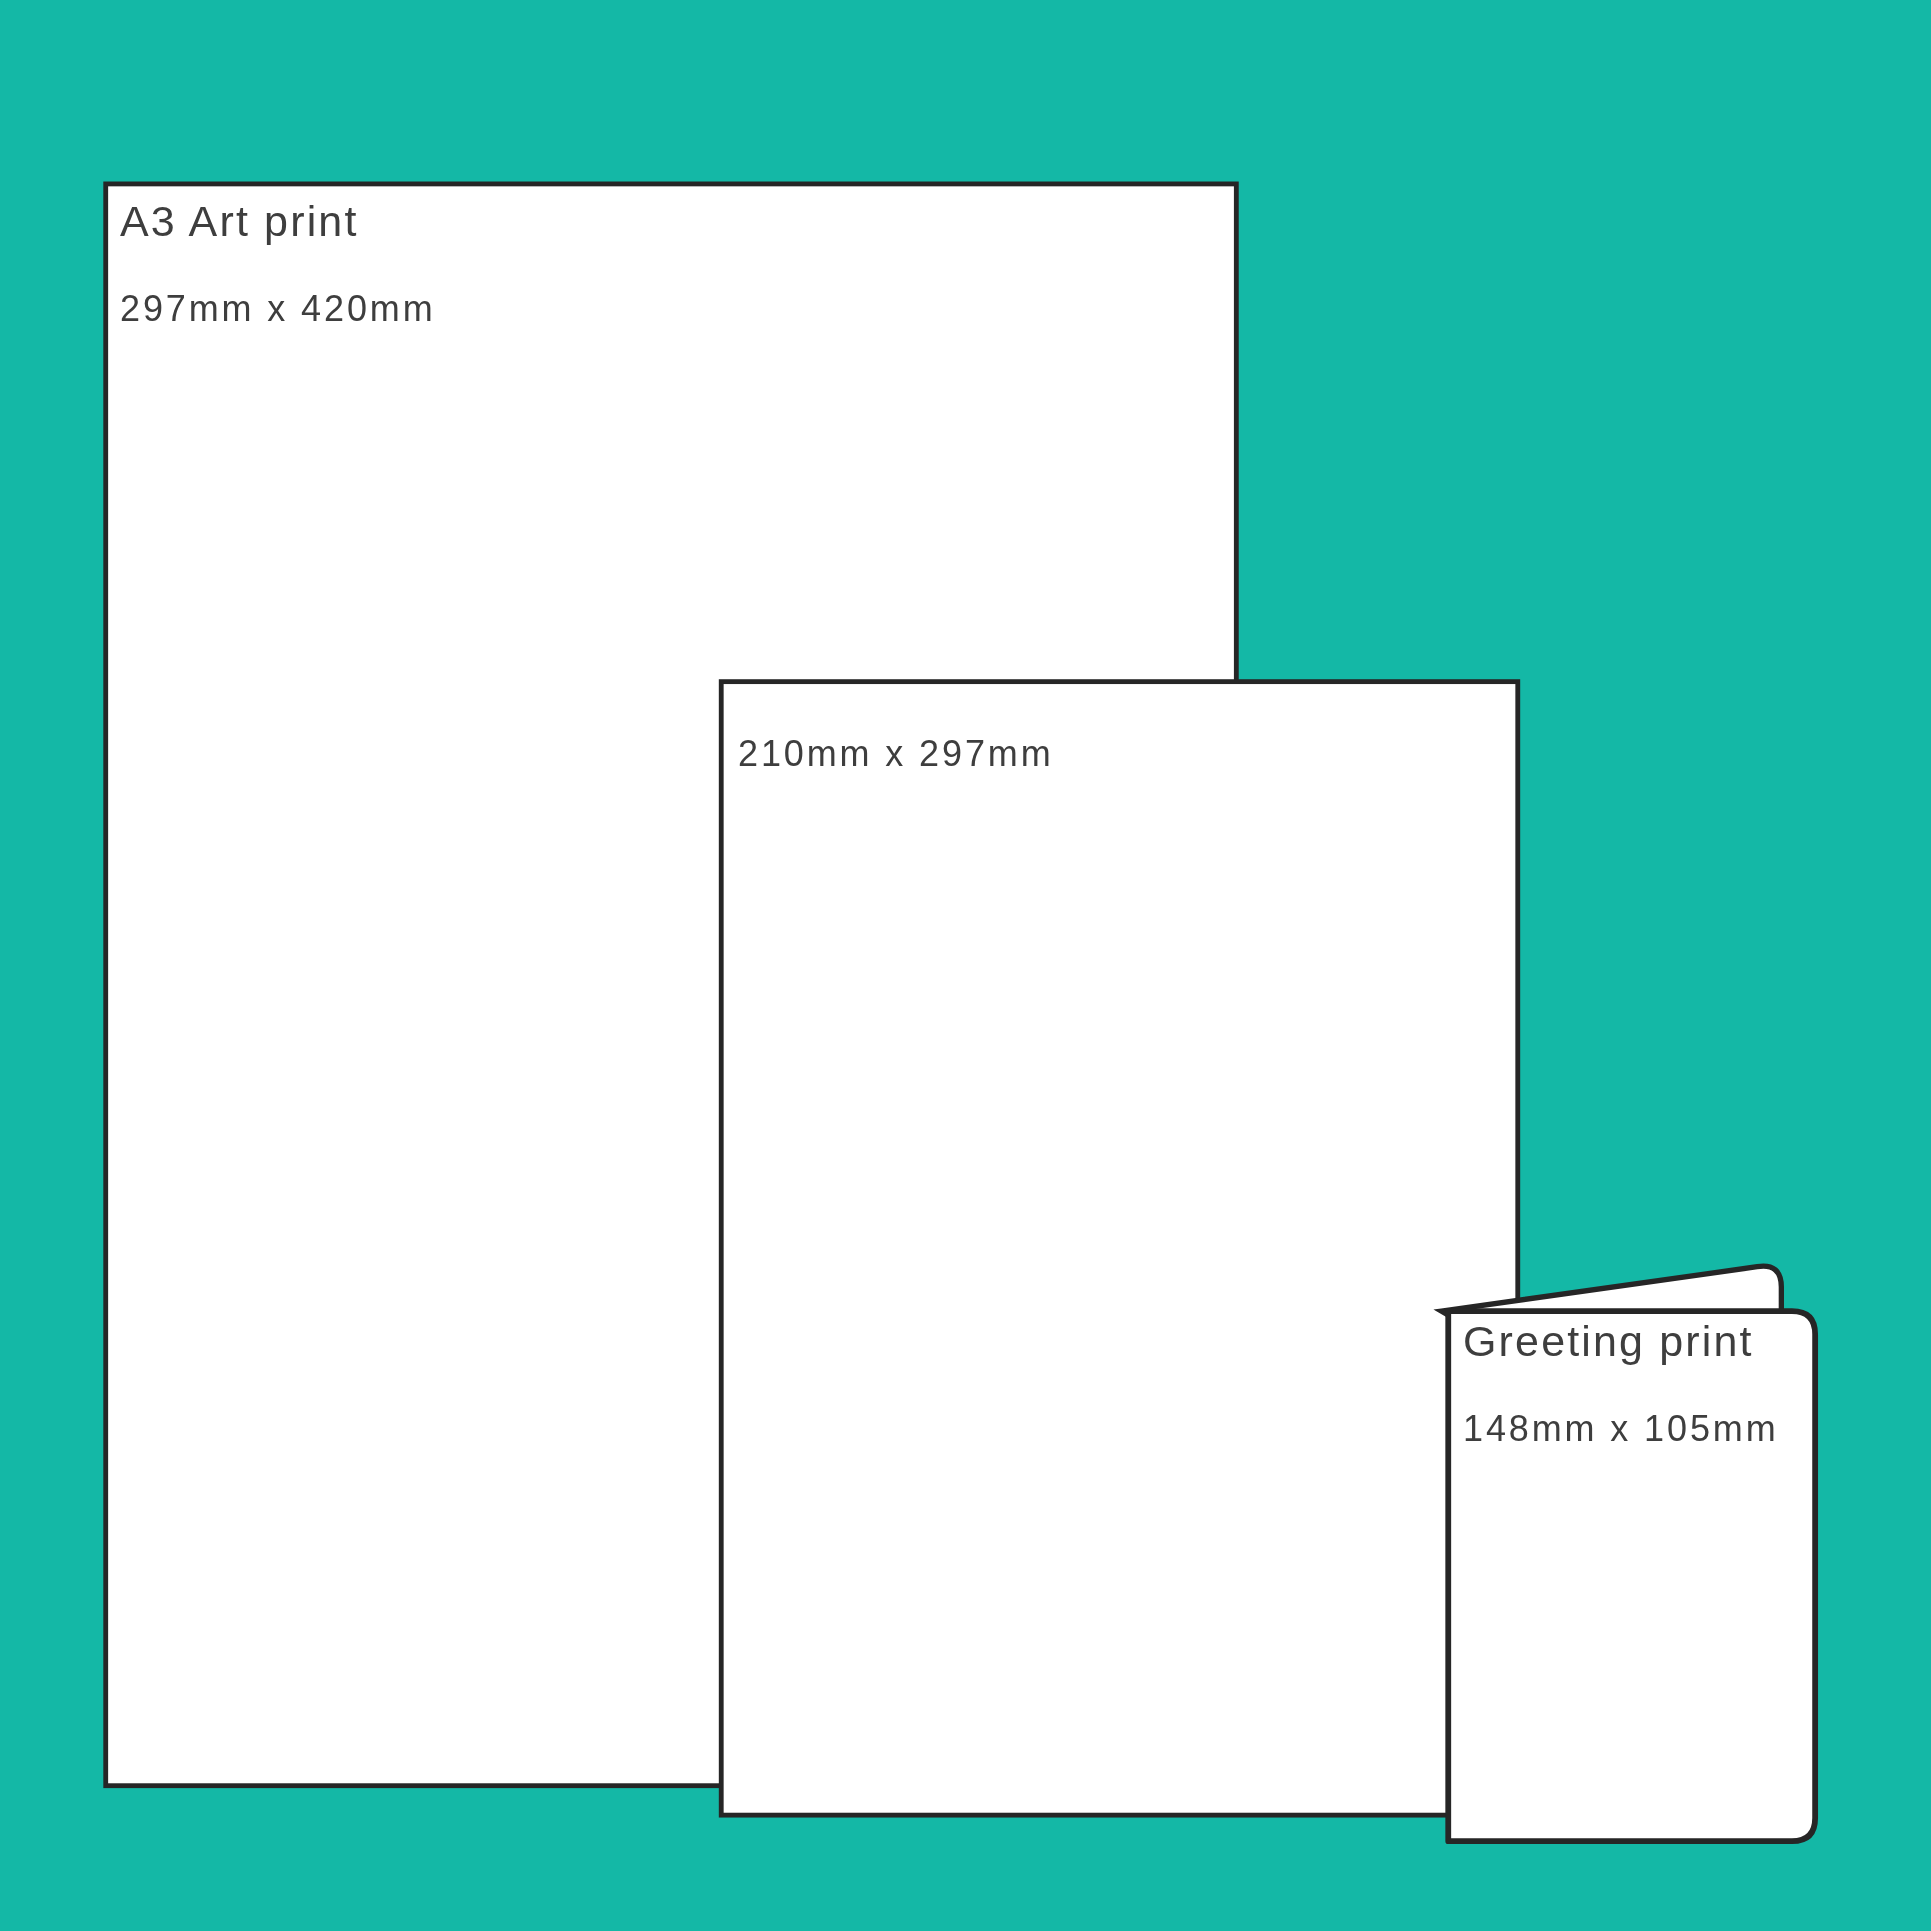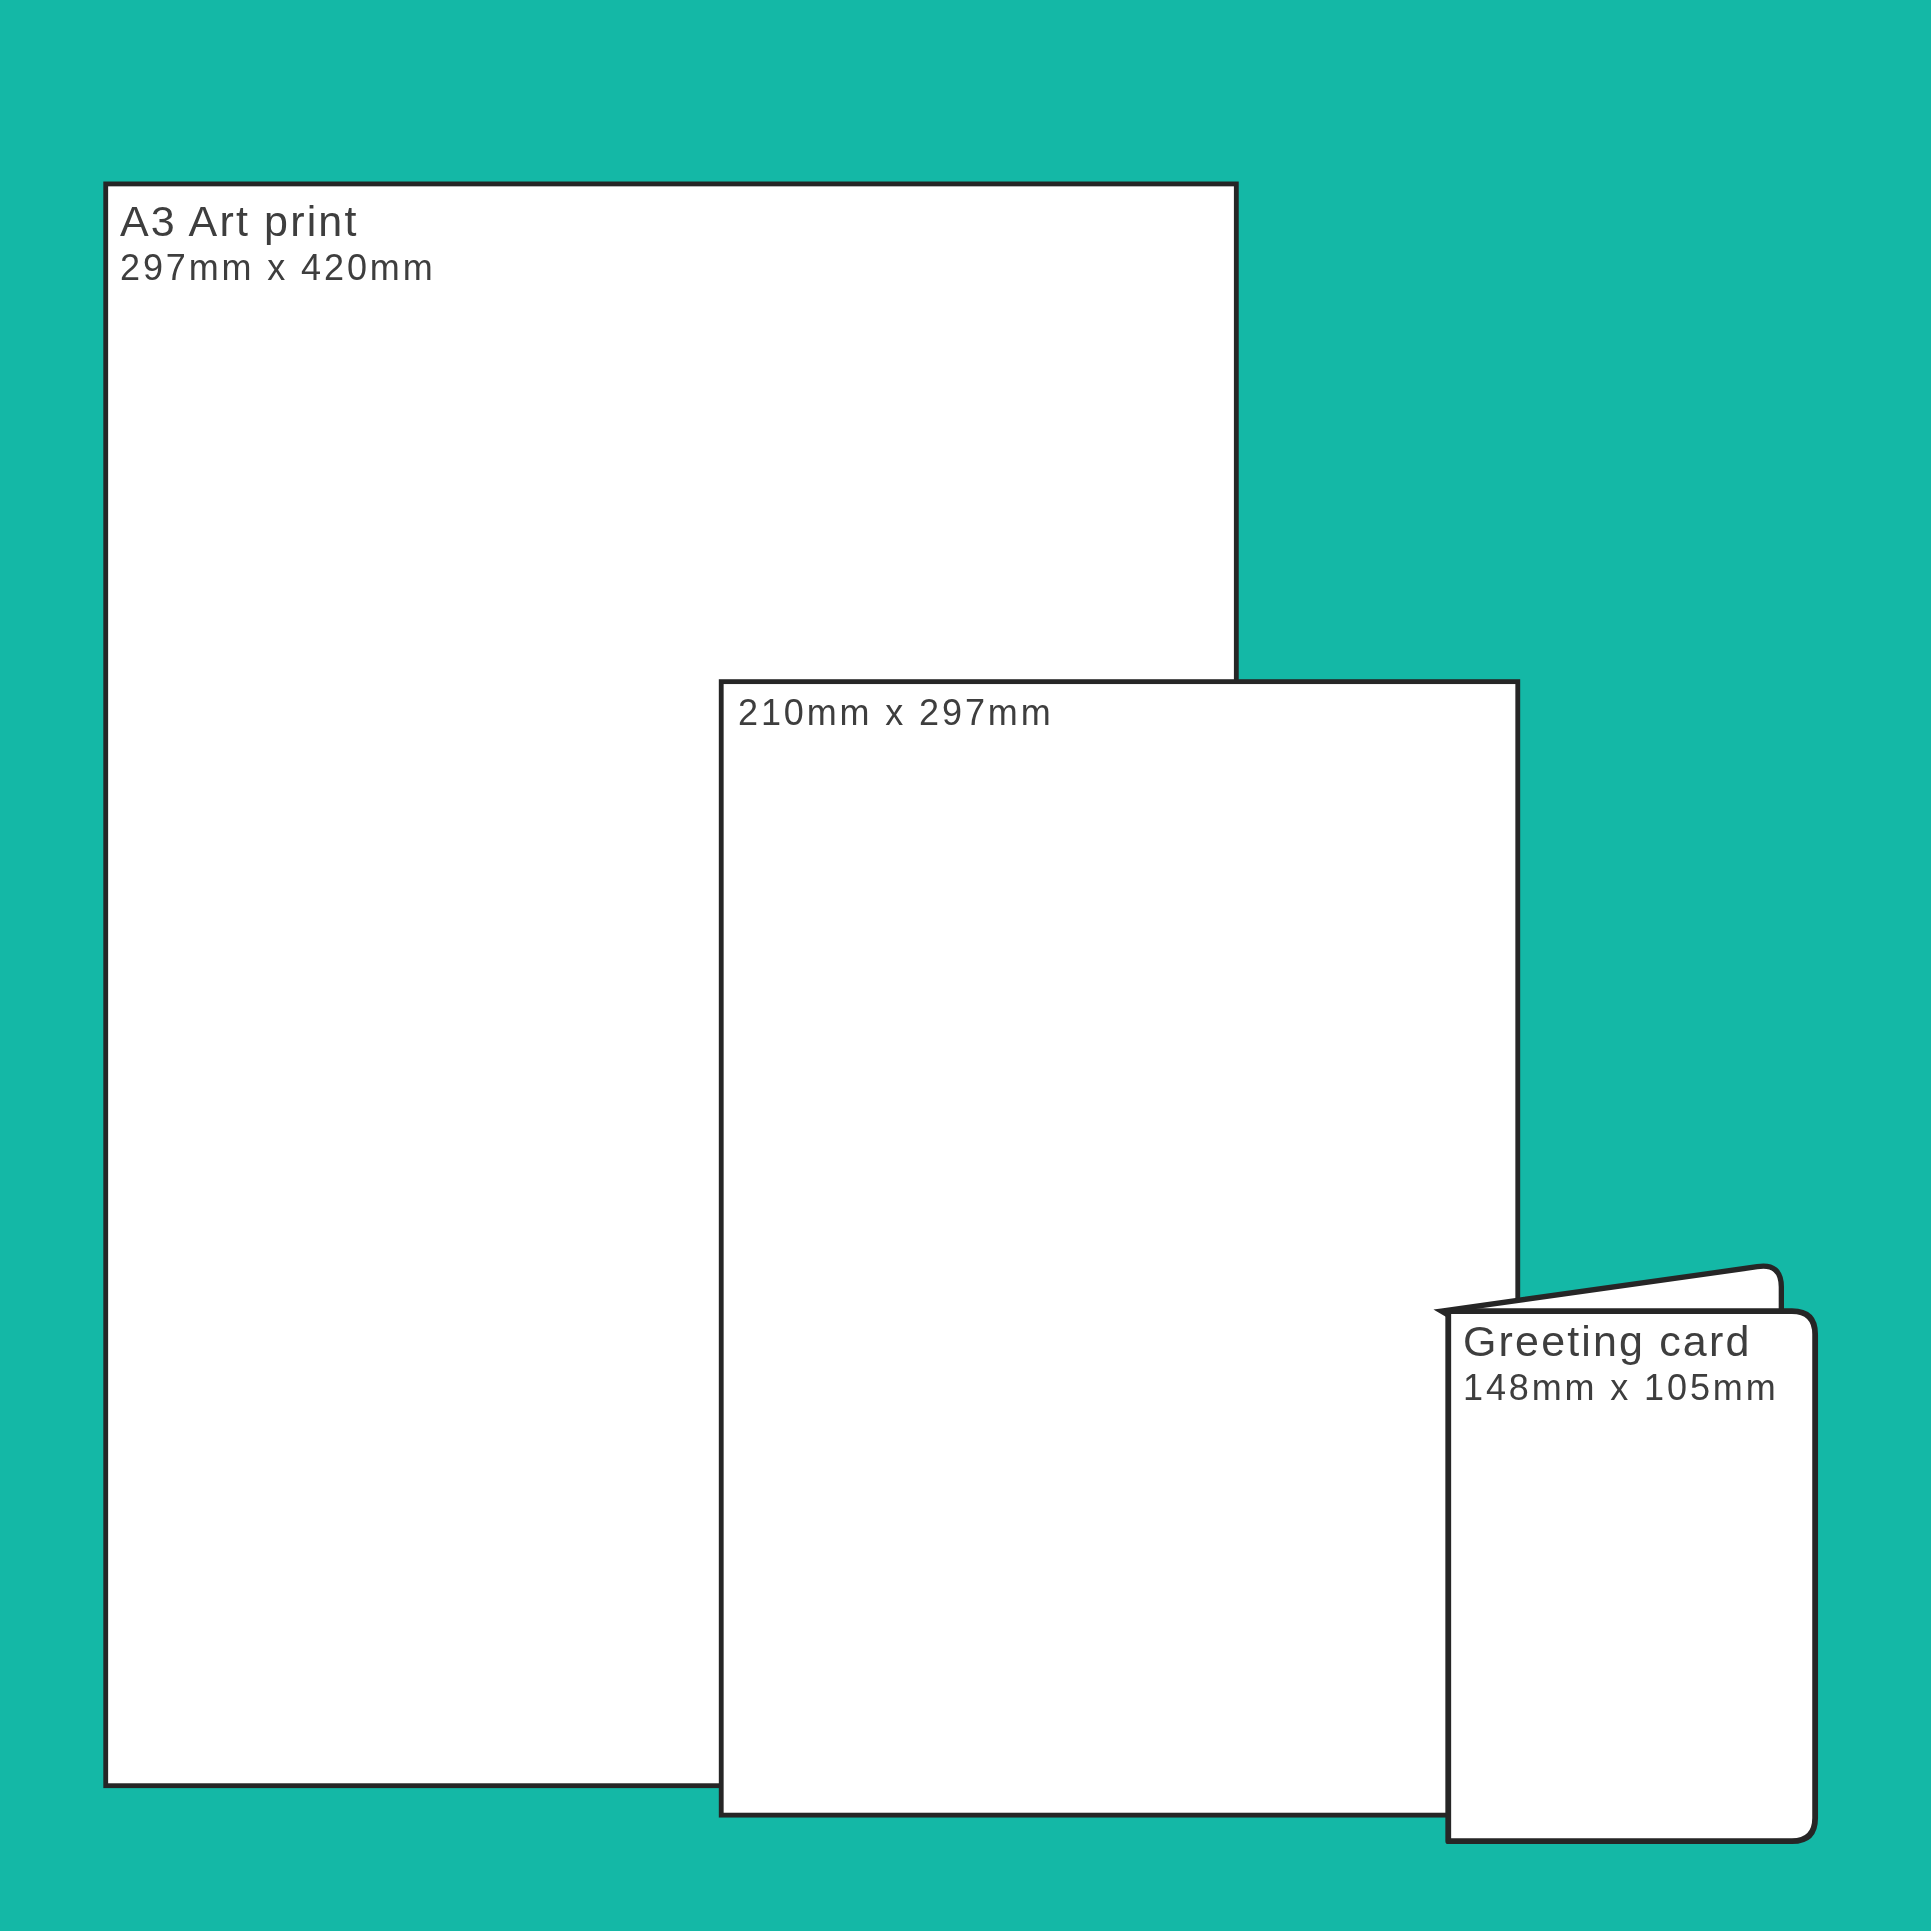--- a/index.html
+++ b/index.html
@@ -38,20 +38,21 @@
   }
   .label-title {
     font-size: 43px;
     line-height: 48px;
     letter-spacing: 0.05em;
   }
   .label-dims {
     font-size: 36px;
     line-height: 45px;
     letter-spacing: 0.08em;
+    margin-top: 41px;
   }
   .label-a3   { left: 120px;  top: 197px;  }
   .label-a4   { left: 738px;  top: 690px;  }
   .label-card { left: 1463px; top: 1317px; }
 </style>
 </head>
 <body>
 
 <div class="stage">
 
@@ -69,18 +70,18 @@
   <div class="label label-a3">
     <div class="label-title">A3 Art print</div>
     <div class="label-dims">297mm x 420mm</div>
   </div>
 
   <div class="label label-a4">
     <div class="label-dims">210mm x 297mm</div>
   </div>
 
   <div class="label label-card">
-    <div class="label-title">Greeting card</div>
+    <div class="label-title">Greeting print</div>
     <div class="label-dims">148mm x 105mm</div>
   </div>
 
 </div>
 
 
 </body></html>

